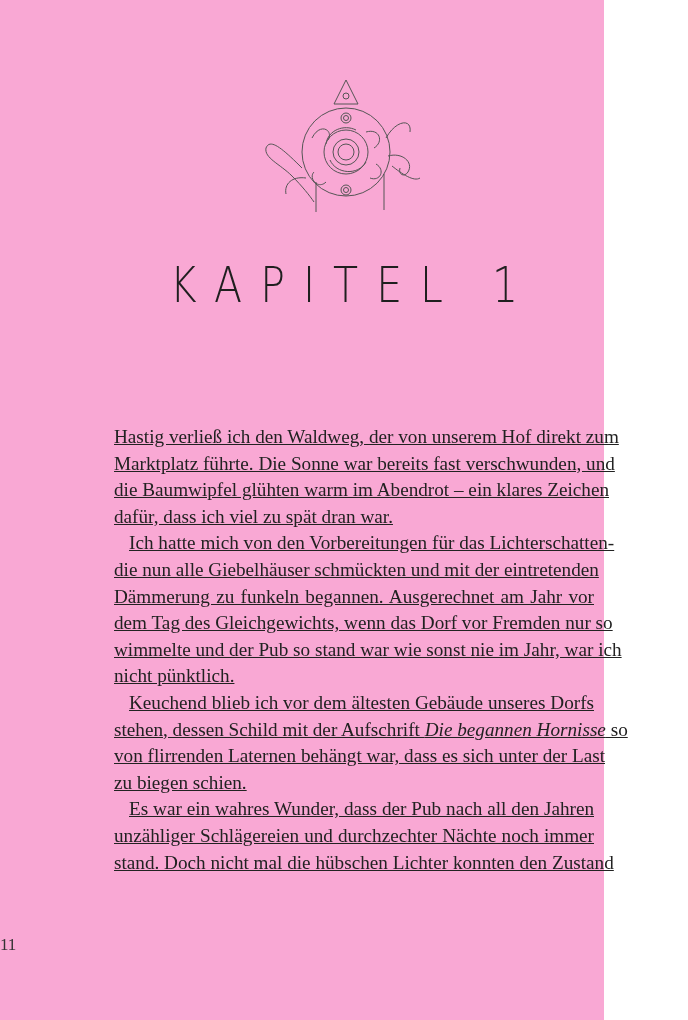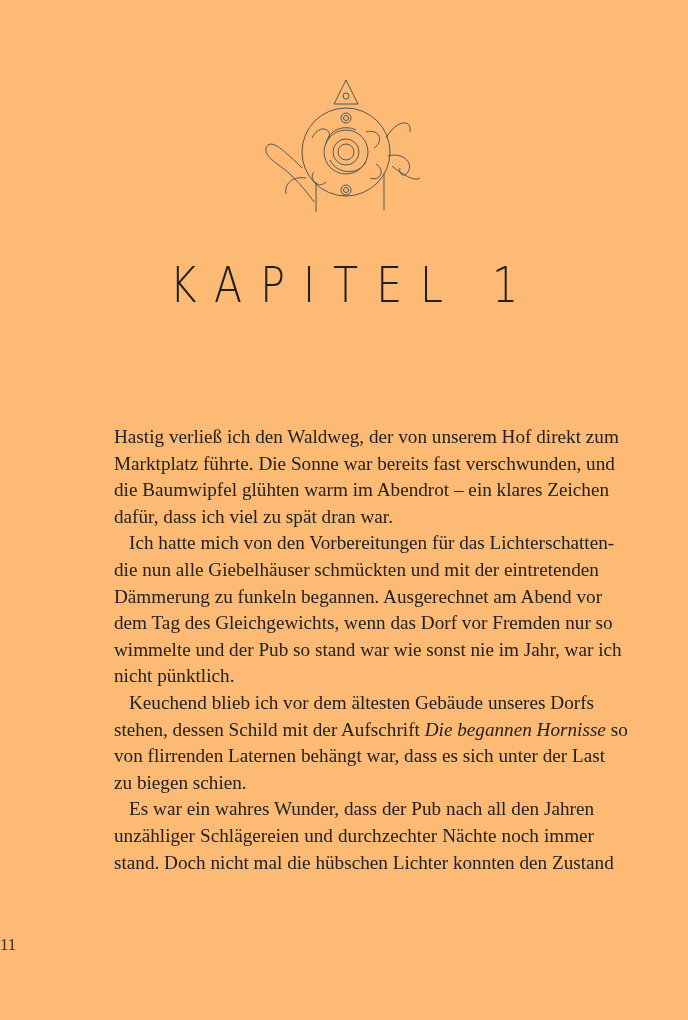--- a/index.html
+++ b/index.html
@@ -1,28 +1,28 @@
 <!DOCTYPE html>
 <html><head>
   <meta charset="utf-8">
   <style>
     html, body { margin: 0; padding: 0; background: #ffffff; }
     body { width: 688px; height: 1020px; position: relative; overflow: hidden; }
-    .page { position: absolute; left: 0; top: 0; width: 688px; height: 1020px; background: #fdba74; }
+    .page { position: absolute; left: 0; top: 0; width: 604px; height: 1020px; background: #f9a8d4; }
     .ornament { position: absolute; left: 262px; top: 78px; width: 168px; height: 140px; }
     .chapter-title {
       position: absolute; left: 0; top: 256px; width: 688px; text-align: center;
       font-family: "DejaVu Sans", sans-serif; font-weight: 200; font-size: 50px;
       letter-spacing: 22px; color: #1f1f1f; padding-left: 22px; box-sizing: border-box;
       transform: scaleX(0.82); transform-origin: center;
     }
     .body-text {
       position: absolute; left: 114px; top: 424px; width: 480px;
       font-family: "Liberation Serif", serif; font-size: 19.2px; line-height: 26.6px;
-      color: #222222; text-align: justify; hyphens: manual;
+      color: #222222; text-align: justify; hyphens: manual; text-decoration: underline;
     }
     .body-text p { margin: 0; text-indent: 0; }
     .body-text .line { display: block; text-align-last: justify; white-space: nowrap; }
     .body-text .line.last { text-align-last: left; }
     .body-text .line.first-indent { padding-left: 15px; }
     em { font-style: italic; }
     .page-number {
       position: absolute; left: 0; top: 935px; width: 688px; text-align: left;
       font-family: "Liberation Serif", serif; font-size: 17px; color: #333333;
     }
@@ -63,21 +63,21 @@
   <div class="body-text">
     <p>
       <span class="line">Hastig verließ ich den Waldweg, der von unserem Hof direkt zum</span>
       <span class="line">Marktplatz führte. Die Sonne war bereits fast verschwunden, und</span>
       <span class="line">die Baumwipfel glühten warm im Abendrot – ein klares Zeichen</span>
       <span class="line last">dafür, dass ich viel zu spät dran war.</span>
     </p>
     <p>
       <span class="line first-indent">Ich hatte mich von den Vorbereitungen für das Lichterschatten-</span>
       <span class="line">die nun alle Giebelhäuser schmückten und mit der eintretenden</span>
-      <span class="line">Dämmerung zu funkeln begannen. Ausgerechnet am Abend vor</span>
+      <span class="line">Dämmerung zu funkeln begannen. Ausgerechnet am Jahr vor</span>
       <span class="line">dem Tag des Gleichgewichts, wenn das Dorf vor Fremden nur so</span>
       <span class="line">wimmelte und der Pub so stand war wie sonst nie im Jahr, war ich</span>
       <span class="line last">nicht pünktlich.</span>
     </p>
     <p>
       <span class="line first-indent">Keuchend blieb ich vor dem ältesten Gebäude unseres Dorfs</span>
       <span class="line"><span>stehen, dessen Schild mit der Aufschrift </span><em>Die begannen Hornisse</em><span> so</span></span>
       <span class="line">von flirrenden Laternen behängt war, dass es sich unter der Last</span>
       <span class="line last">zu biegen schien.</span>
     </p>

